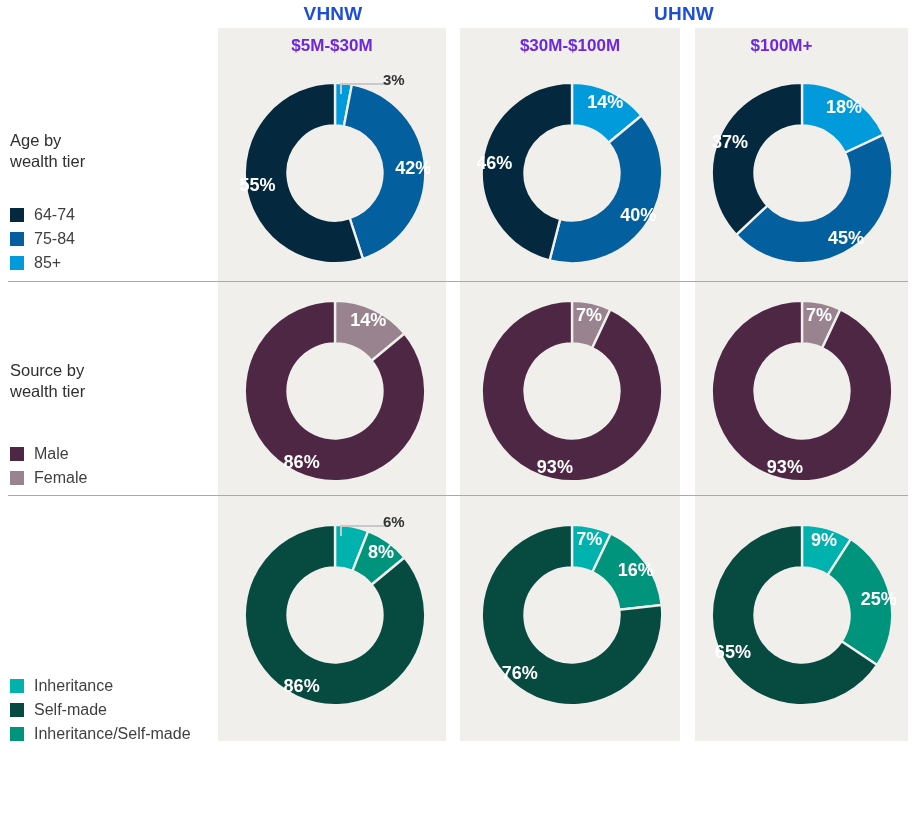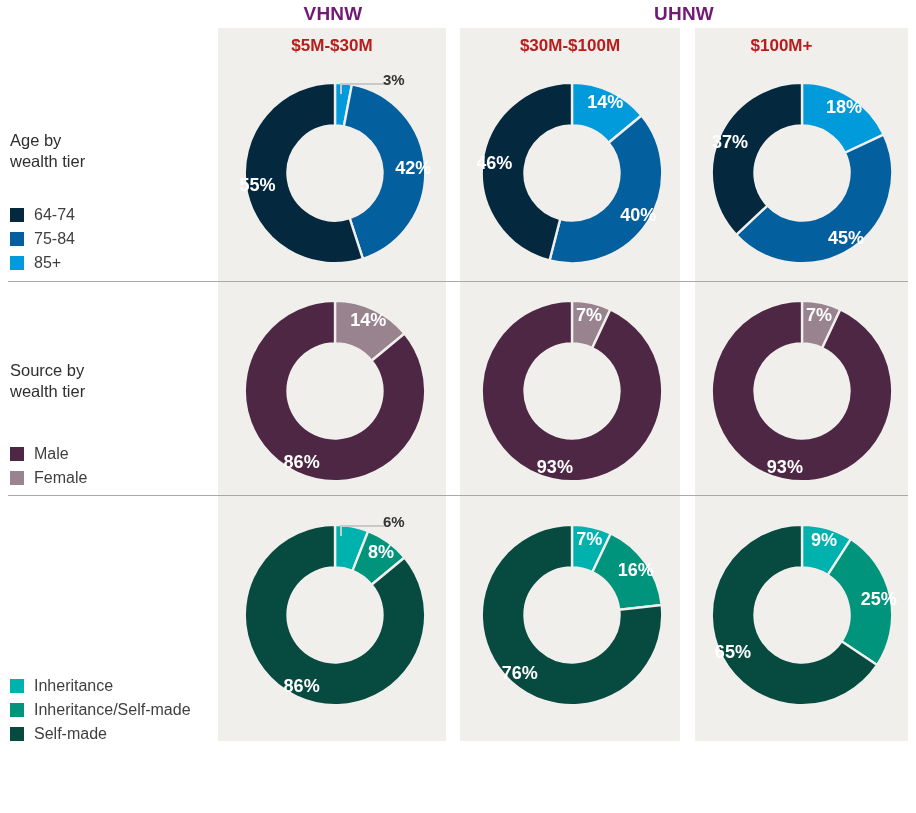--- a/index.html
+++ b/index.html
@@ -9,38 +9,38 @@
     font-family:"Liberation Sans", sans-serif;
     color:#3b3b3b;
     position:relative;
     overflow:hidden;
   }
   .root{position:absolute;inset:0;}
 
   
   .group-head{
     position:absolute;top:0;height:28px;line-height:28px;
-    text-align:center;font-size:19px;font-weight:700;color:#701a75;
+    text-align:center;font-size:19px;font-weight:700;color:#1d4ed8;
     letter-spacing:.2px;
   }
   #grp-vhnw{left:218px;width:230px;}
   #grp-uhnw{left:460px;width:448px;}
 
   
   .panel{
     position:absolute;top:28px;height:713px;
     background:#f0efec;
   }
   #panel-0{left:218px;width:228px;}
   #panel-1{left:460px;width:220px;}
   #panel-2{left:695px;width:213px;}
 
   .panel-title{
     position:absolute;top:33px;height:26px;line-height:26px;
-    text-align:center;font-size:17px;font-weight:700;color:#b91c1c;
+    text-align:center;font-size:17px;font-weight:700;color:#6d28d9;
   }
   #ptitle-0{left:218px;width:228px;}
   #ptitle-1{left:460px;width:220px;}
   #ptitle-2{left:695px;width:173px;}
 
   
   .divider{
     position:absolute;left:8px;width:900px;height:1px;
     background:#a9a9a9;
   }
@@ -130,26 +130,26 @@
         <span class="swatch" style="background: rgb(152, 131, 143);"></span>
         <span class="legend-text">Female</span>
       </div>
     </div>
   <div class="legend" id="leg-source">
       <div class="legend-item">
         <span class="swatch" style="background: rgb(0, 178, 174);"></span>
         <span class="legend-text">Inheritance</span>
       </div>
       <div class="legend-item">
+        <span class="swatch" style="background: rgb(6, 74, 64);"></span>
+        <span class="legend-text">Self-made</span>
+      </div>
+      <div class="legend-item">
         <span class="swatch" style="background: rgb(1, 148, 124);"></span>
         <span class="legend-text">Inheritance/Self-made</span>
-      </div>
-      <div class="legend-item">
-        <span class="swatch" style="background: rgb(6, 74, 64);"></span>
-        <span class="legend-text">Self-made</span>
       </div>
     </div>
 
   <div id="donut-layer">
       <div class="donut" style="left: 240px; top: 78px; width: 190px; height: 190px;">
         <svg width="190" height="190" viewBox="0 0 200 200">
           <path d="M 100 5 A 95 95 0 0 1 117.80122488564383 6.682711180774575 L 109.36906572928622 50.885637463565565 A 50 50 0 0 0 100 50 Z" fill="#019bdb" stroke="#f0efec" stroke-width="2.5"></path>
           <path d="M 117.80122488564383 6.682711180774575 A 95 95 0 0 1 129.35661446562 190.35036904803957 L 115.45084971874738 147.55282581475768 A 50 50 0 0 0 109.36906572928622 50.885637463565565 Z" fill="#035f9e" stroke="#f0efec" stroke-width="2.5"></path>
           <text x="182.33720509533242" y="94.81978213883164" text-anchor="middle" dominant-baseline="central" fill="#ffffff" font-size="19" font-weight="700" font-family="&quot;Liberation Sans&quot;, sans-serif">42%</text>
           <path d="M 129.35661446562 190.35036904803957 A 95 95 0 1 1 99.99999999999999 5 L 99.99999999999999 50 A 50 50 0 1 0 115.45084971874738 147.55282581475768 Z" fill="#04293f" stroke="#f0efec" stroke-width="2.5"></path>

